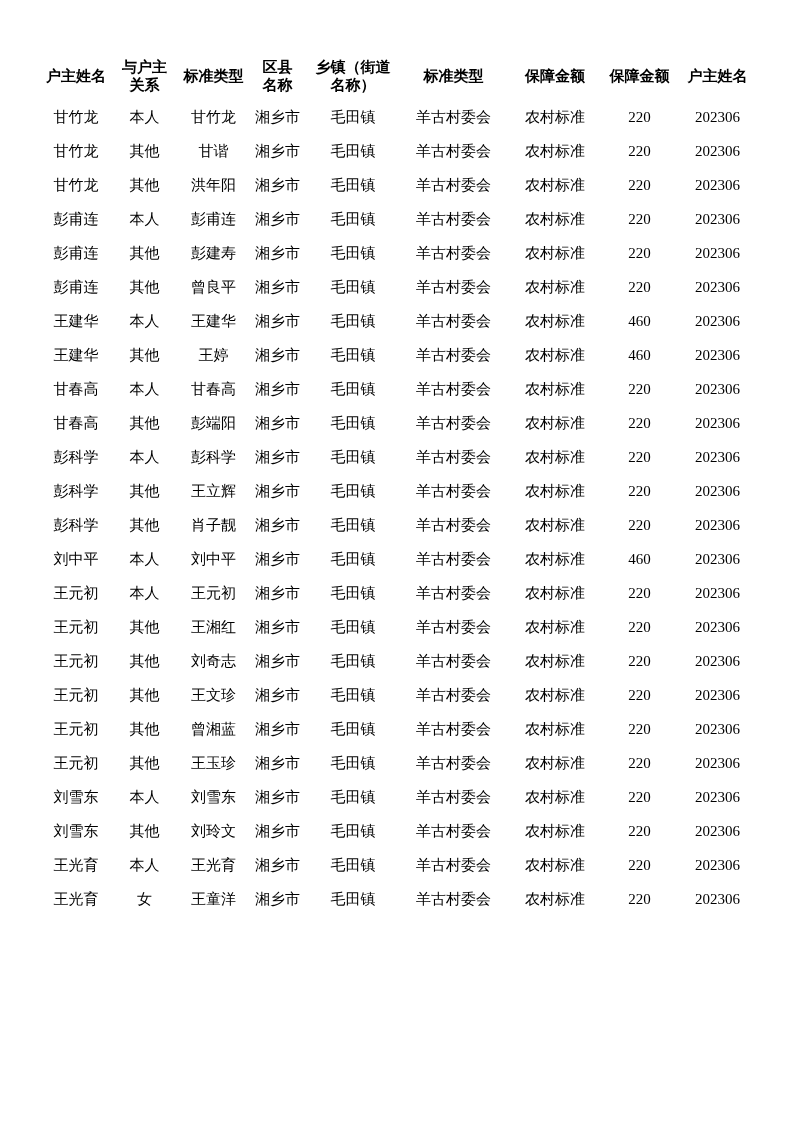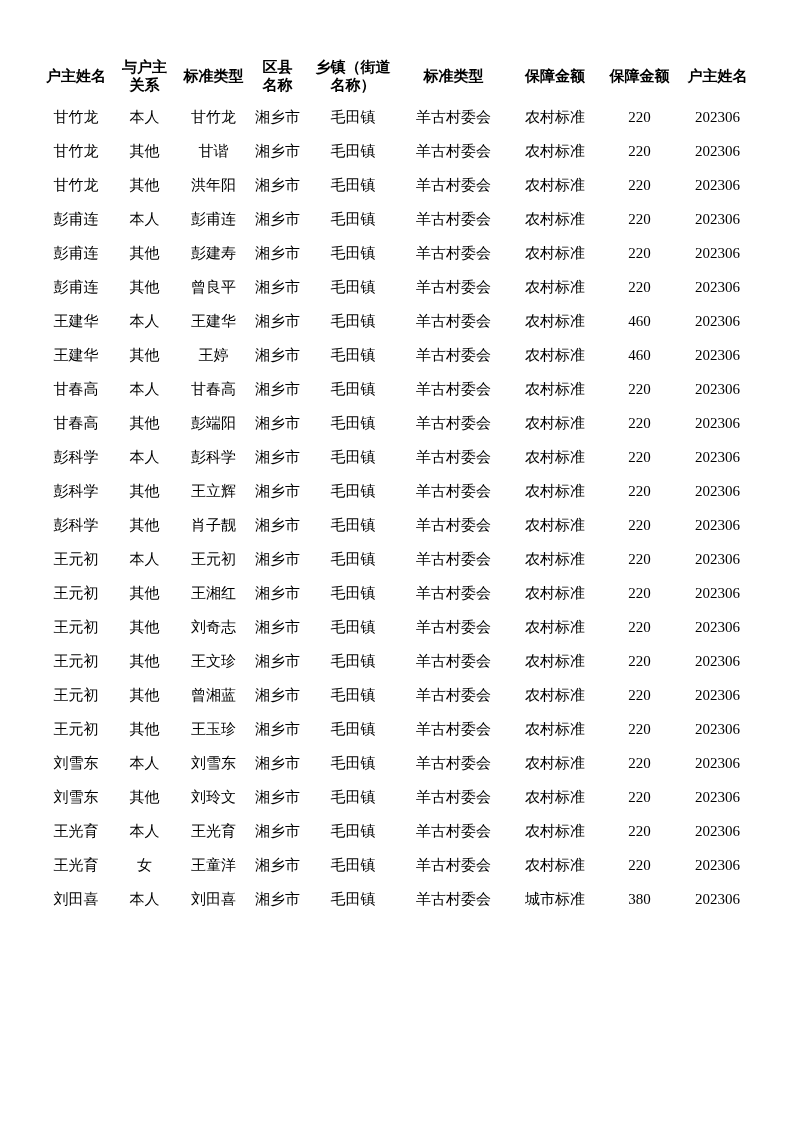--- a/index.html
+++ b/index.html
@@ -227,20 +227,31 @@
     <td>其他</td>
     <td>肖子靓</td>
     <td>湘乡市</td>
     <td>毛田镇</td>
     <td>羊古村委会</td>
     <td>农村标准</td>
     <td>220</td>
     <td>202306</td>
   </tr>
         <tr>
+    <td>刘中平</td>
+    <td>本人</td>
+    <td>刘中平</td>
+    <td>湘乡市</td>
+    <td>毛田镇</td>
+    <td>羊古村委会</td>
+    <td>农村标准</td>
+    <td>460</td>
+    <td>202306</td>
+  </tr>
+        <tr>
     <td>王元初</td>
     <td>本人</td>
     <td>王元初</td>
     <td>湘乡市</td>
     <td>毛田镇</td>
     <td>羊古村委会</td>
     <td>农村标准</td>
     <td>220</td>
     <td>202306</td>
   </tr>
@@ -334,28 +345,17 @@
   </tr>
         <tr>
     <td>王光育</td>
     <td>女</td>
     <td>王童洋</td>
     <td>湘乡市</td>
     <td>毛田镇</td>
     <td>羊古村委会</td>
     <td>农村标准</td>
     <td>220</td>
-    <td>202306</td>
-  </tr>
-        <tr>
-    <td>刘田喜</td>
-    <td>本人</td>
-    <td>刘田喜</td>
-    <td>湘乡市</td>
-    <td>毛田镇</td>
-    <td>羊古村委会</td>
-    <td>城市标准</td>
-    <td>380</td>
     <td>202306</td>
   </tr>
       </tbody>
   </table>
 </div>
 
 </body></html>

